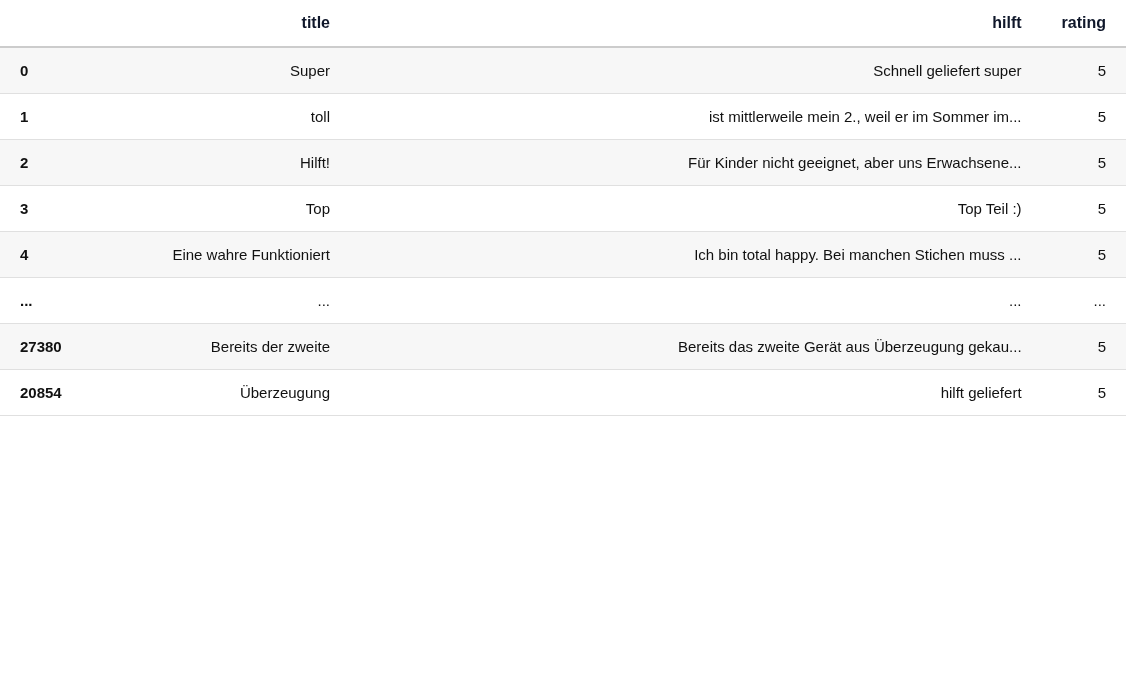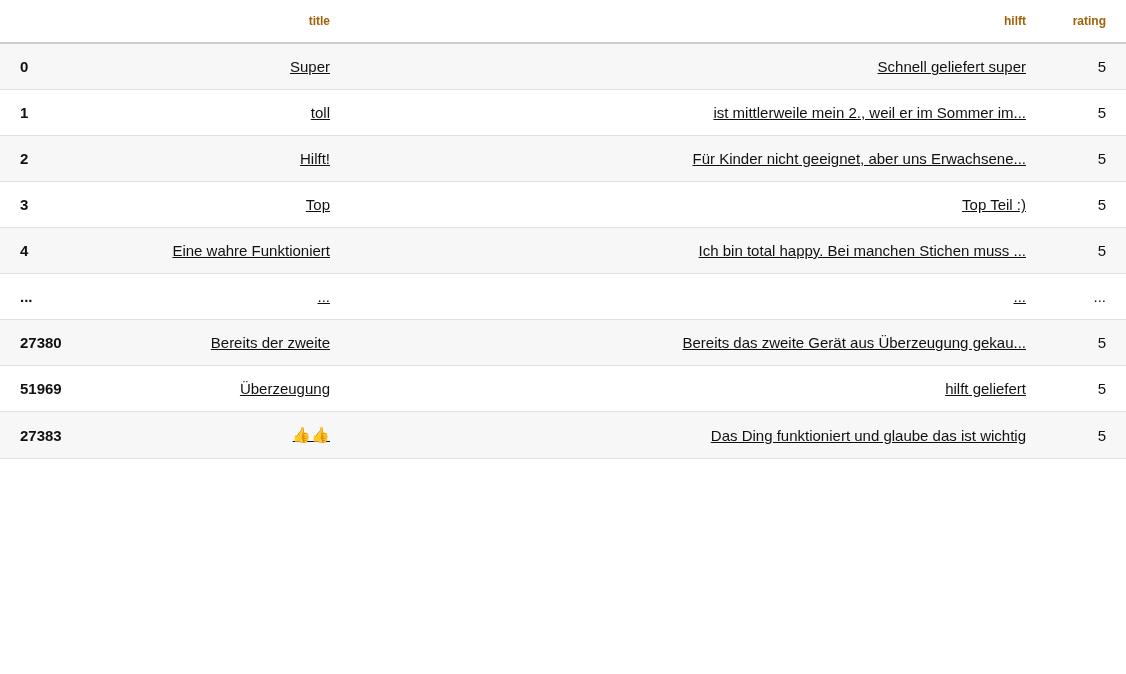--- a/index.html
+++ b/index.html
@@ -22,23 +22,23 @@
       border-collapse: collapse;
     }
 
     thead tr {
       border-bottom: 2px solid #cccccc;
     }
 
     thead th {
       padding: 14px 20px;
       font-weight: 700;
-      font-size: 12px;
+      font-size: 16px;
       text-align: right;
-      color: #a16207;
+      color: #0f172a;
     }
 
     thead th:first-child {
       text-align: left;
       width: 90px;
     }
 
     tbody tr {
       border-bottom: 1px solid #e0e0e0;
     }
@@ -62,27 +62,25 @@
       font-weight: 700;
       text-align: left;
       width: 90px;
       color: #111;
     }
 
     tbody td:nth-child(2) {
       text-align: right;
       width: 260px;
       color: #111;
-      text-decoration: underline;
     }
 
     tbody td:nth-child(3) {
       text-align: right;
       color: #111;
-      text-decoration: underline;
     }
 
     tbody td:nth-child(4) {
       width: 80px;
       color: #111;
       font-size: 15px;
     }
 
     .col-index {
       width: 90px;
@@ -146,25 +144,19 @@
         <td>...</td>
         <td>...</td>
       </tr>
       <tr>
         <td>27380</td>
         <td>Bereits der zweite</td>
         <td>Bereits das zweite Gerät aus Überzeugung gekau...</td>
         <td>5</td>
       </tr>
       <tr>
-        <td>51969</td>
+        <td>20854</td>
         <td>Überzeugung</td>
         <td>hilft geliefert</td>
-        <td>5</td>
-      </tr>
-      <tr>
-        <td>27383</td>
-        <td>👍👍</td>
-        <td>Das Ding funktioniert und glaube das ist wichtig</td>
         <td>5</td>
       </tr>
     </tbody>
 </table>
 
 </body></html>

